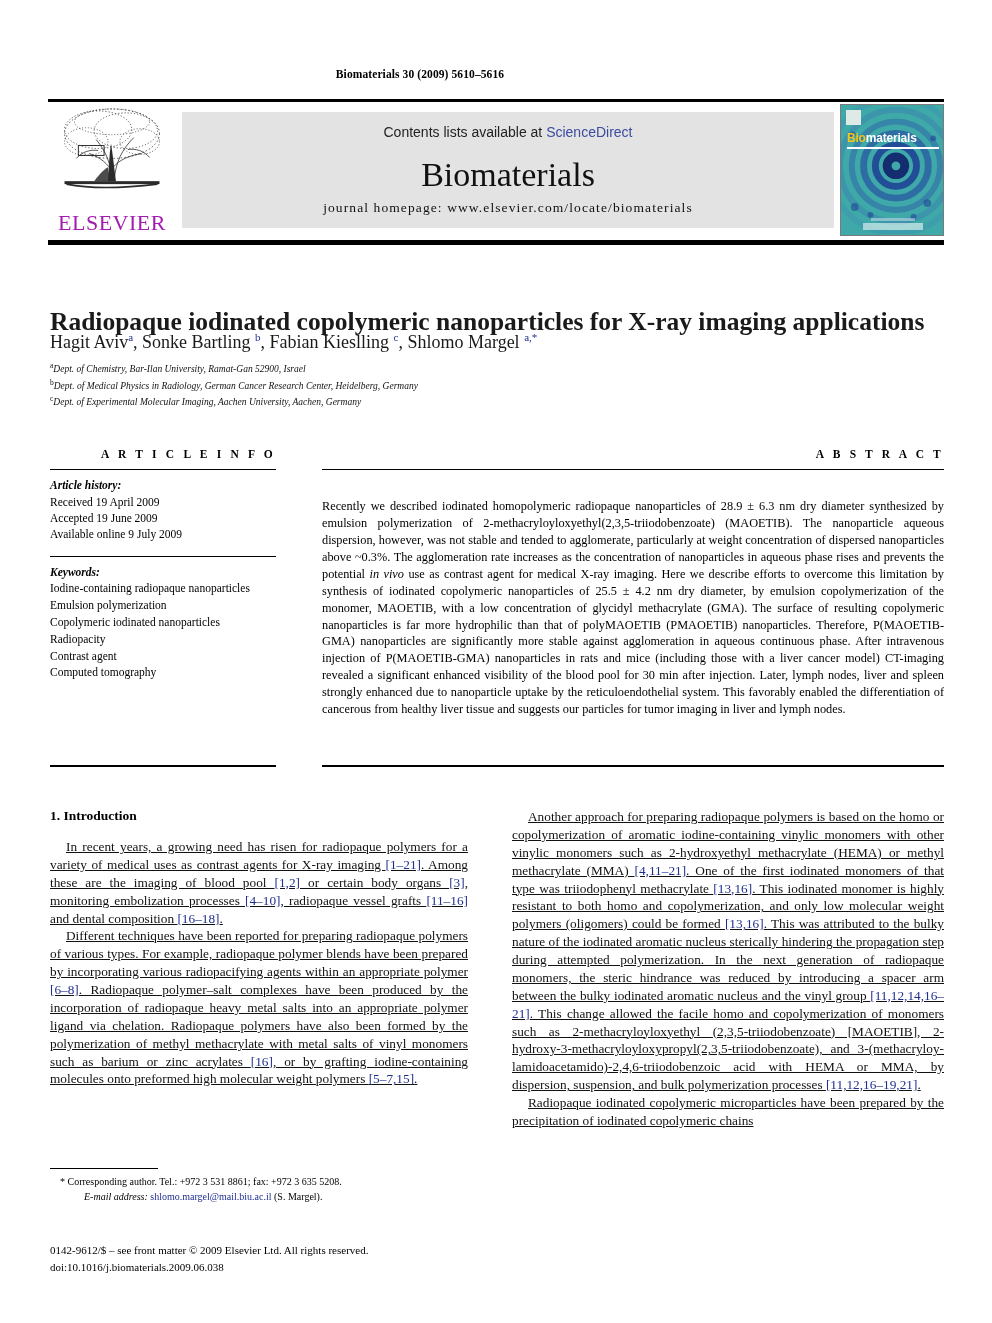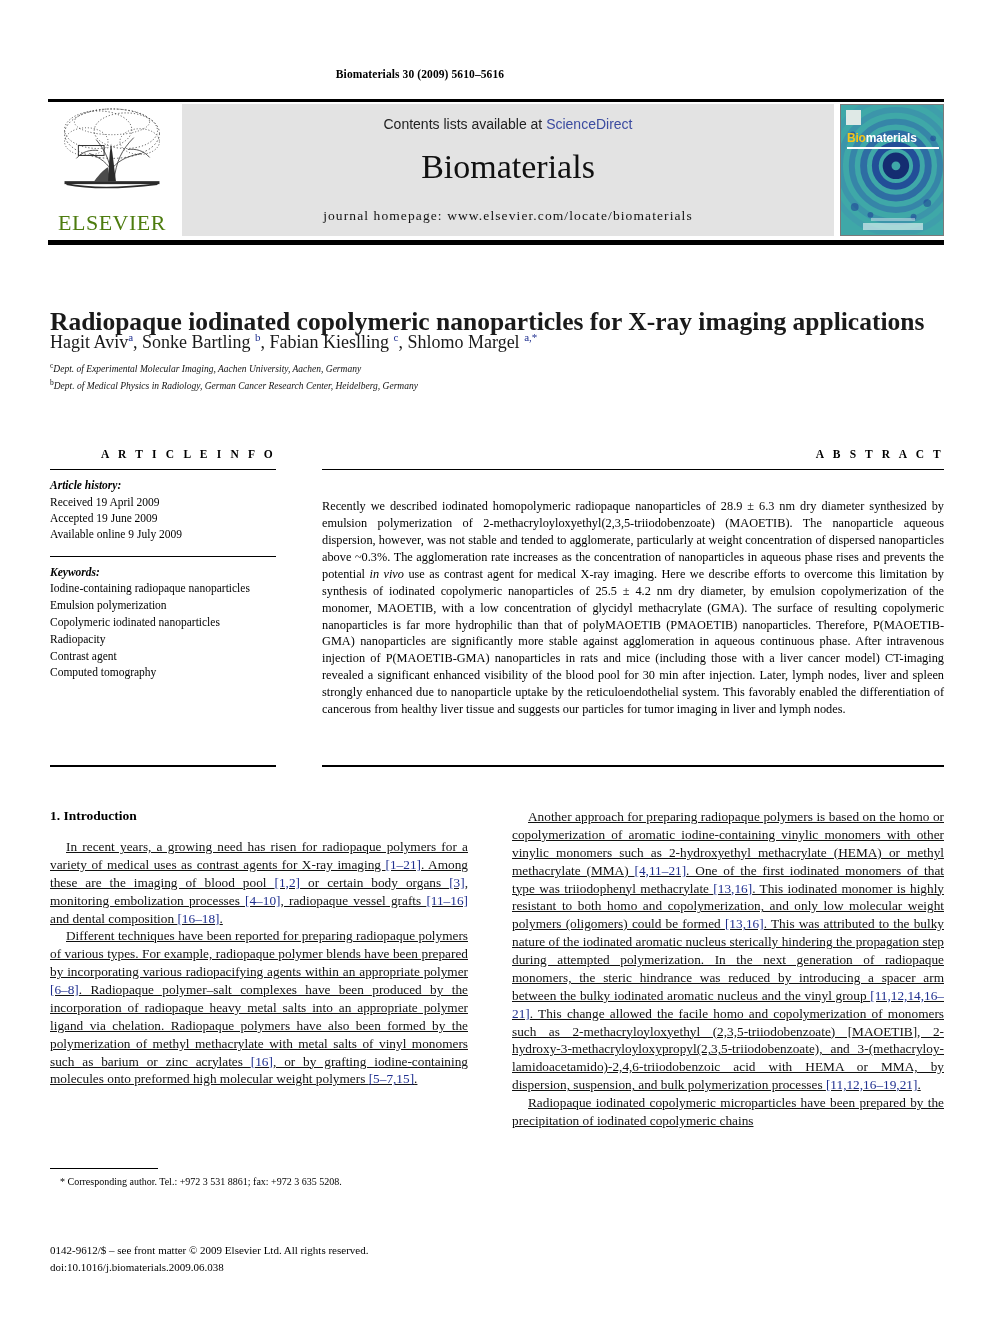--- a/index.html
+++ b/index.html
@@ -68,33 +68,33 @@
     display: flex;
     flex-direction: column;
     align-items: center;
     justify-content: flex-end;
     padding-bottom: 2px;
     box-sizing: border-box;
   }
   .tree-svg { display:block; }
   .elsevier-word {
     font-family: "Liberation Serif", serif;
-    color: #4d7c0f;
+    color: #a21caf;
     font-size: 22px;
     letter-spacing: 0.5px;
     line-height: 1;
     margin-top: 17px;
   }
   .banner-center {
     flex: 1 1 auto;
     background: #e3e3e3;
     display: flex;
     flex-direction: column;
     align-items: center;
-    margin: 0 6px;
+    margin: 8px 6px;
     position: relative;
   }
   .contents-line {
     font-family: "Liberation Sans", sans-serif;
     font-size: 14px;
     color: #222;
     margin-top: 12px;
   }
   .contents-line .sd {
     color: #3b4ba0;
@@ -424,22 +424,23 @@
       <div class="cover-footer2"></div>
       <div class="cover-footer"></div>
     </div>
   </div>
 
   <div class="rule-bottom-banner"></div>
 
   <h1 class="title">Radiopaque iodinated copolymeric nanoparticles for X-ray imaging applications</h1>
   <div class="authors">Hagit Aviv<sup>a</sup>, Sonke Bartling <sup>b</sup>, Fabian Kieslling <sup>c</sup>, Shlomo Margel <sup>a,*</sup></div>
   <div class="affils">
+    <div><sup>a</sup><span>Dept. of Chemistry, Bar-Ilan University, Ramat-Gan 52900, Israel</span></div>
+    <div><sup>b</sup><span>Dept. of Medical Physics in Radiology, German Cancer Research Center, Heidelberg, Germany</span></div>
     <div><sup>c</sup><span>Dept. of Experimental Molecular Imaging, Aachen University, Aachen, Germany</span></div>
-    <div><sup>b</sup><span>Dept. of Medical Physics in Radiology, German Cancer Research Center, Heidelberg, Germany</span></div>
   </div>
 
   <div class="info-col">
     <div class="sec-head">A R T I C L E  I N F O</div>
     <div class="hr-thin"></div>
     <div class="info-label">Article history:</div>
     <div class="info-line">Received 19 April 2009</div>
     <div class="info-line">Accepted 19 June 2009</div>
     <div class="info-line">Available online 9 July 2009</div>
     <div class="hr-thin t2"></div>
@@ -468,20 +469,21 @@
   </div>
 
   <div class="col-right">
     <p class="para">Another approach for preparing radiopaque polymers is based on the homo or copolymerization of aromatic iodine-containing vinylic monomers with other vinylic monomers such as 2-hydroxyethyl methacrylate (HEMA) or methyl methacrylate (MMA) <span class="ref">[4,11–21]</span>. One of the first iodinated monomers of that type was triiodophenyl methacrylate <span class="ref">[13,16]</span>. This iodinated monomer is highly resistant to both homo and copolymerization, and only low molecular weight polymers (oligomers) could be formed <span class="ref">[13,16]</span>. This was attributed to the bulky nature of the iodinated aromatic nucleus sterically hindering the propagation step during attempted polymerization. In the next generation of radiopaque monomers, the steric hindrance was reduced by introducing a spacer arm between the bulky iodinated aromatic nucleus and the vinyl group <span class="ref">[11,12,14,16–21]</span>. This change allowed the facile homo and copolymerization of monomers such as 2-methacryloyloxyethyl (2,3,5-triiodobenzoate) [MAOETIB], 2-hydroxy-3-methacryloyloxypropyl(2,3,5-triiodobenzoate), and 3-(methacryloy-lamidoacetamido)-2,4,6-triiodobenzoic acid with HEMA or MMA, by dispersion, suspension, and bulk polymerization processes <span class="ref">[11,12,16–19,21]</span>.</p>
     <p class="para">Radiopaque iodinated copolymeric microparticles have been prepared by the precipitation of iodinated copolymeric chains</p>
   </div>
 
   <div class="foot-rule"></div>
   <div class="footnote">
     <span class="ind"><span>*</span> <span>Corresponding author. Tel.: +972 3 531 8861; fax: +972 3 635 5208.</span></span>
+    <span class="ind2"><i>E-mail address:</i> <span class="mail">shlomo.margel@mail.biu.ac.il</span> <span>(S. Margel).</span></span>
   </div>
 
   <div class="imprint">
     <div>0142-9612/$ – see front matter © 2009 Elsevier Ltd. All rights reserved.</div>
     <div>doi:10.1016/j.biomaterials.2009.06.038</div>
   </div>
 
 </div>
 
 </body></html>

